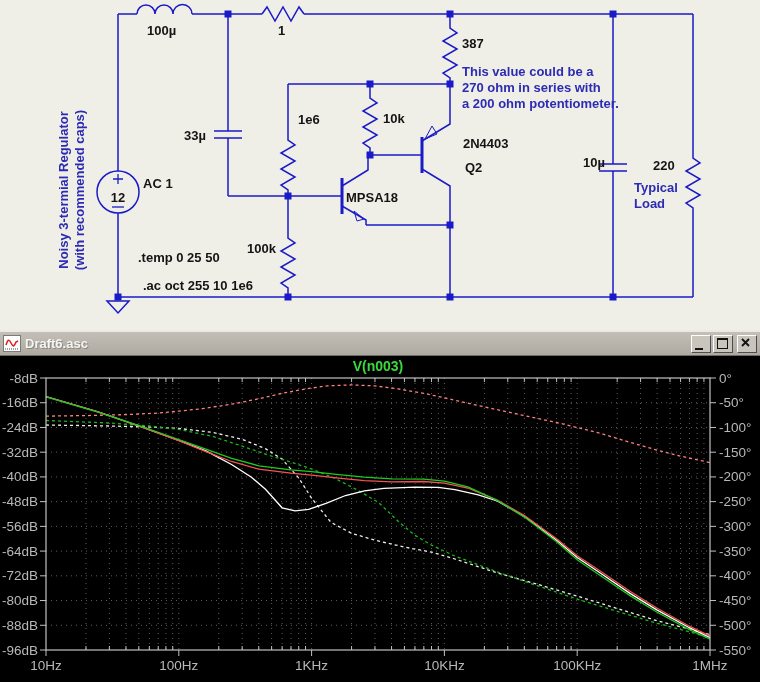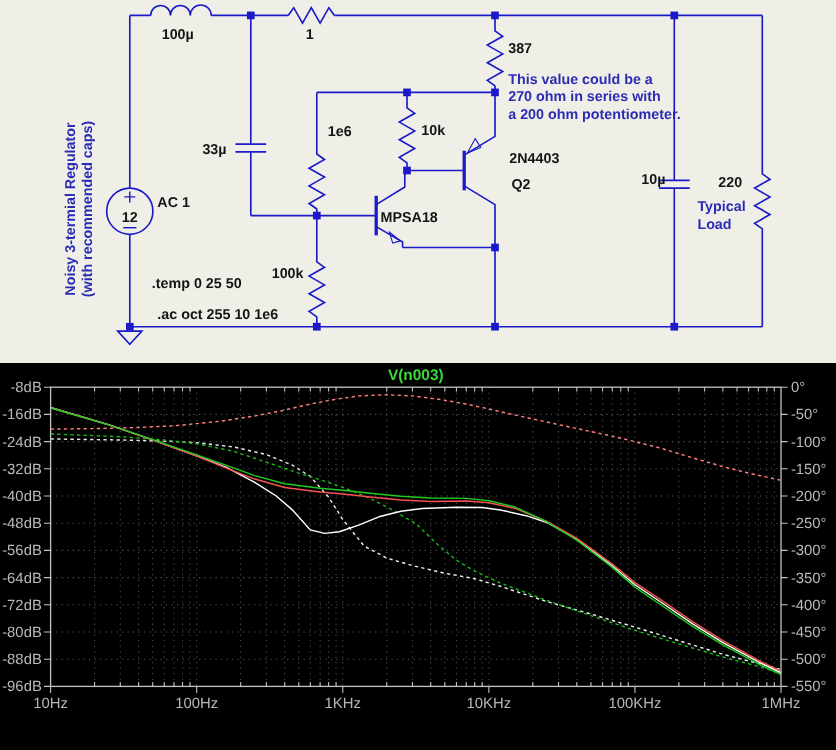--- a/index.html
+++ b/index.html
@@ -149,20 +149,40 @@
     <text class="sch-blue" x="462" y="108">a 200 ohm potentiometer.</text>
     <g transform="translate(68,190) rotate(-90)">
       <text class="sch-blue" x="0" y="0" text-anchor="middle" font-size="13.5">Noisy 3-termial Regulator</text>
       <text class="sch-blue" x="0" y="16" text-anchor="middle" font-size="13.5">(with recommended caps)</text>
     </g>
   </g>
 </svg>
 </div>
 
 <div id="plotwin">
+  <div id="titlebar">
+    <div class="ticon">
+      <svg width="14" height="13" viewBox="0 0 14 13">
+        <path d="M0,12 L14,12" stroke="#444" stroke-width="1" stroke-dasharray="1,1" fill="none"></path>
+        <path d="M1,8 C3,2 4,2 6,6 C8,10 9,10 11,5 L13,4" stroke="#d22" stroke-width="1.6" fill="none"></path>
+      </svg>
+    </div>
+    <div class="ttext">Draft6.asc</div>
+    <div class="winbtn">
+        <span class="glyph-min"></span>
+      </div>
+    <div class="winbtn">
+        <span class="glyph-max"></span>
+      </div>
+    <div class="winbtn close">
+      <svg width="16" height="14" viewBox="0 0 16 14">
+        <path d="M4,3 L11,10 M11,3 L4,10" stroke="#111" stroke-width="1.8"></path>
+      </svg>
+    </div>
+  </div>
   <div id="plotarea">
     <svg id="plot-svg" width="760" height="324" viewBox="0 0 760 324">
         <path d="M46,46.72727272727273 L710,46.72727272727273" stroke="#5e5e5e" stroke-width="1" stroke-dasharray="1,4"></path>
         <path d="M46,71.45454545454545 L710,71.45454545454545" stroke="#5e5e5e" stroke-width="1" stroke-dasharray="1,4"></path>
         <path d="M46,96.18181818181817 L710,96.18181818181817" stroke="#5e5e5e" stroke-width="1" stroke-dasharray="1,4"></path>
         <path d="M46,120.9090909090909 L710,120.9090909090909" stroke="#5e5e5e" stroke-width="1" stroke-dasharray="1,4"></path>
         <path d="M46,145.63636363636363 L710,145.63636363636363" stroke="#5e5e5e" stroke-width="1" stroke-dasharray="1,4"></path>
         <path d="M46,170.36363636363635 L710,170.36363636363635" stroke="#5e5e5e" stroke-width="1" stroke-dasharray="1,4"></path>
         <path d="M46,195.0909090909091 L710,195.0909090909091" stroke="#5e5e5e" stroke-width="1" stroke-dasharray="1,4"></path>
         <path d="M46,219.8181818181818 L710,219.8181818181818" stroke="#5e5e5e" stroke-width="1" stroke-dasharray="1,4"></path>

